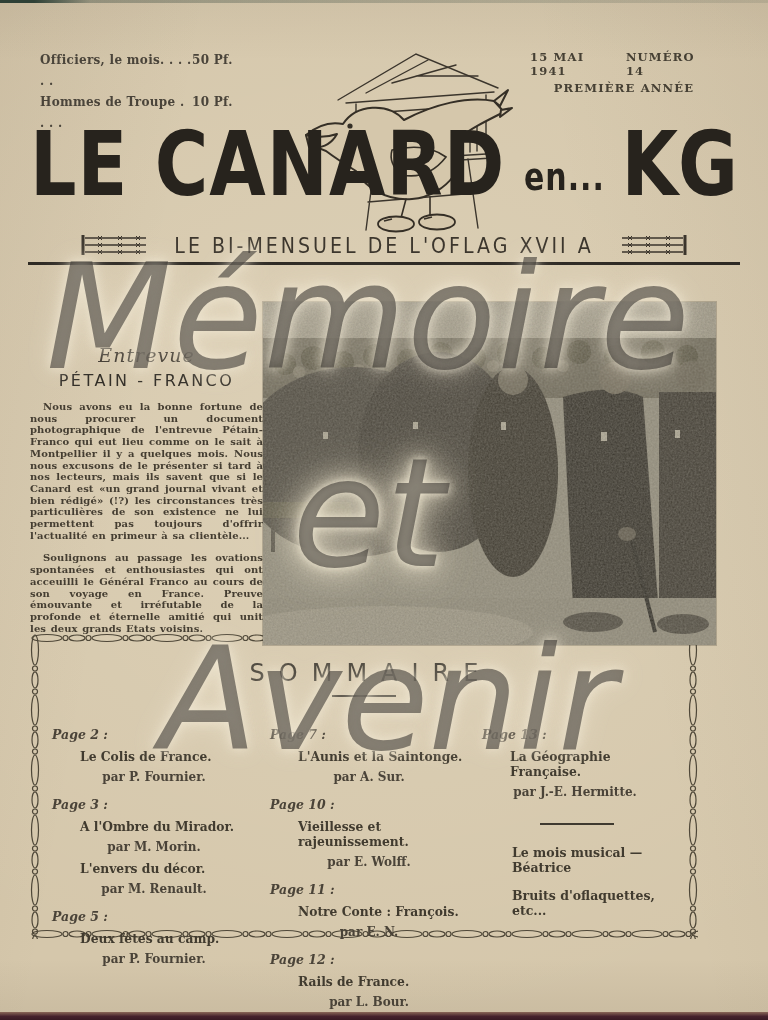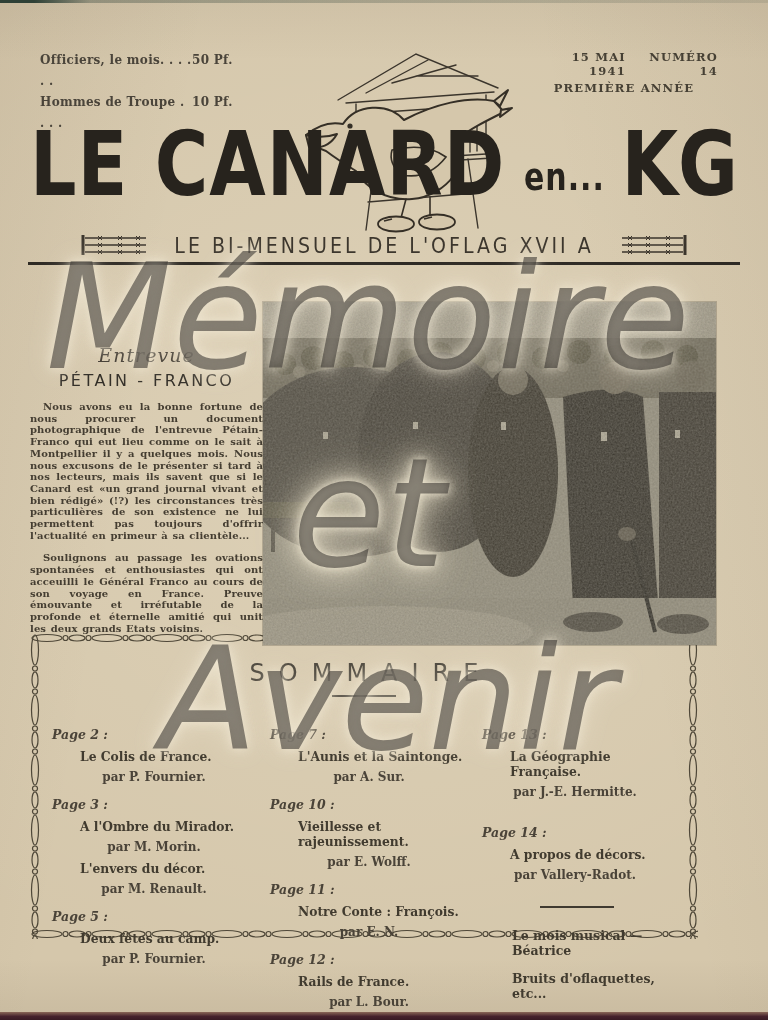--- a/index.html
+++ b/index.html
@@ -16,21 +16,21 @@
   
   #top-edge{left:0;top:0;width:100%;height:3px;
     background:linear-gradient(to right,#2e4036 0px,#2e4036 34px,rgba(46,64,54,.35) 90px,rgba(46,64,54,.12) 100%);}
   #bottom-edge{left:0;bottom:0;width:100%;height:8px;
     background:linear-gradient(to bottom,#8a6757,#45222c 55%,#381b24);}
 
   
   .price-row{display:flex;font-size:12px;font-weight:700;color:#4a443a;letter-spacing:.3px;line-height:21px;}
   .price-label{width:152px;}
   #issue-block{left:530px;top:50px;width:188px;font-size:11.5px;font-weight:700;color:#464034;letter-spacing:1.2px;}
-  #issue-line1{display:flex;justify-content:space-between;text-align:right;}
+  #issue-line1{display:flex;justify-content:space-between;}
   #issue-line2{text-align:center;margin-top:3px;}
 
   
   #illustration{left:296px;top:38px;z-index:1;}
   #masthead-title{left:30px;top:122px;width:708px;z-index:2;display:flex;align-items:flex-end;justify-content:space-between;
     font-family:"DejaVu Sans", sans-serif;font-weight:800;color:#27231d;
     transform:scaleY(1.22);transform-origin:top left;white-space:nowrap;}
   .t-main{font-size:73px;letter-spacing:1px;line-height:.95;}
   .t-small{font-size:30px;padding:0 0 6px 2px;letter-spacing:1px;}
   .t-end{font-size:73px;line-height:.95;}
@@ -422,25 +422,20 @@
           <div class="toc-author">par L. Bour.</div>
         </div>
       </div>
 
       <div id="col3">
         <div class="toc-entry">
           <div class="toc-page">Page 13 :</div>
           <div class="toc-title">La Géographie Française.</div>
           <div class="toc-author">par J.-E. Hermitte.</div>
         </div>
-        <div class="toc-entry">
-          <div class="toc-page">Page 14 :</div>
-          <div class="toc-title">A propos de décors.</div>
-          <div class="toc-author">par Vallery-Radot.</div>
-        </div>
         <div id="toc-divider"></div>
         <div class="toc-extra">Le mois musical — Béatrice</div>
         <div class="toc-extra">Bruits d'oflaquettes, etc...</div>
       </div>
     </div>
   </div>
 
   <div id="wm-memoire" class="wm">Mémoire</div>
   <div id="wm-et" class="wm">et</div>
   <div id="wm-avenir" class="wm">Avenir</div>

